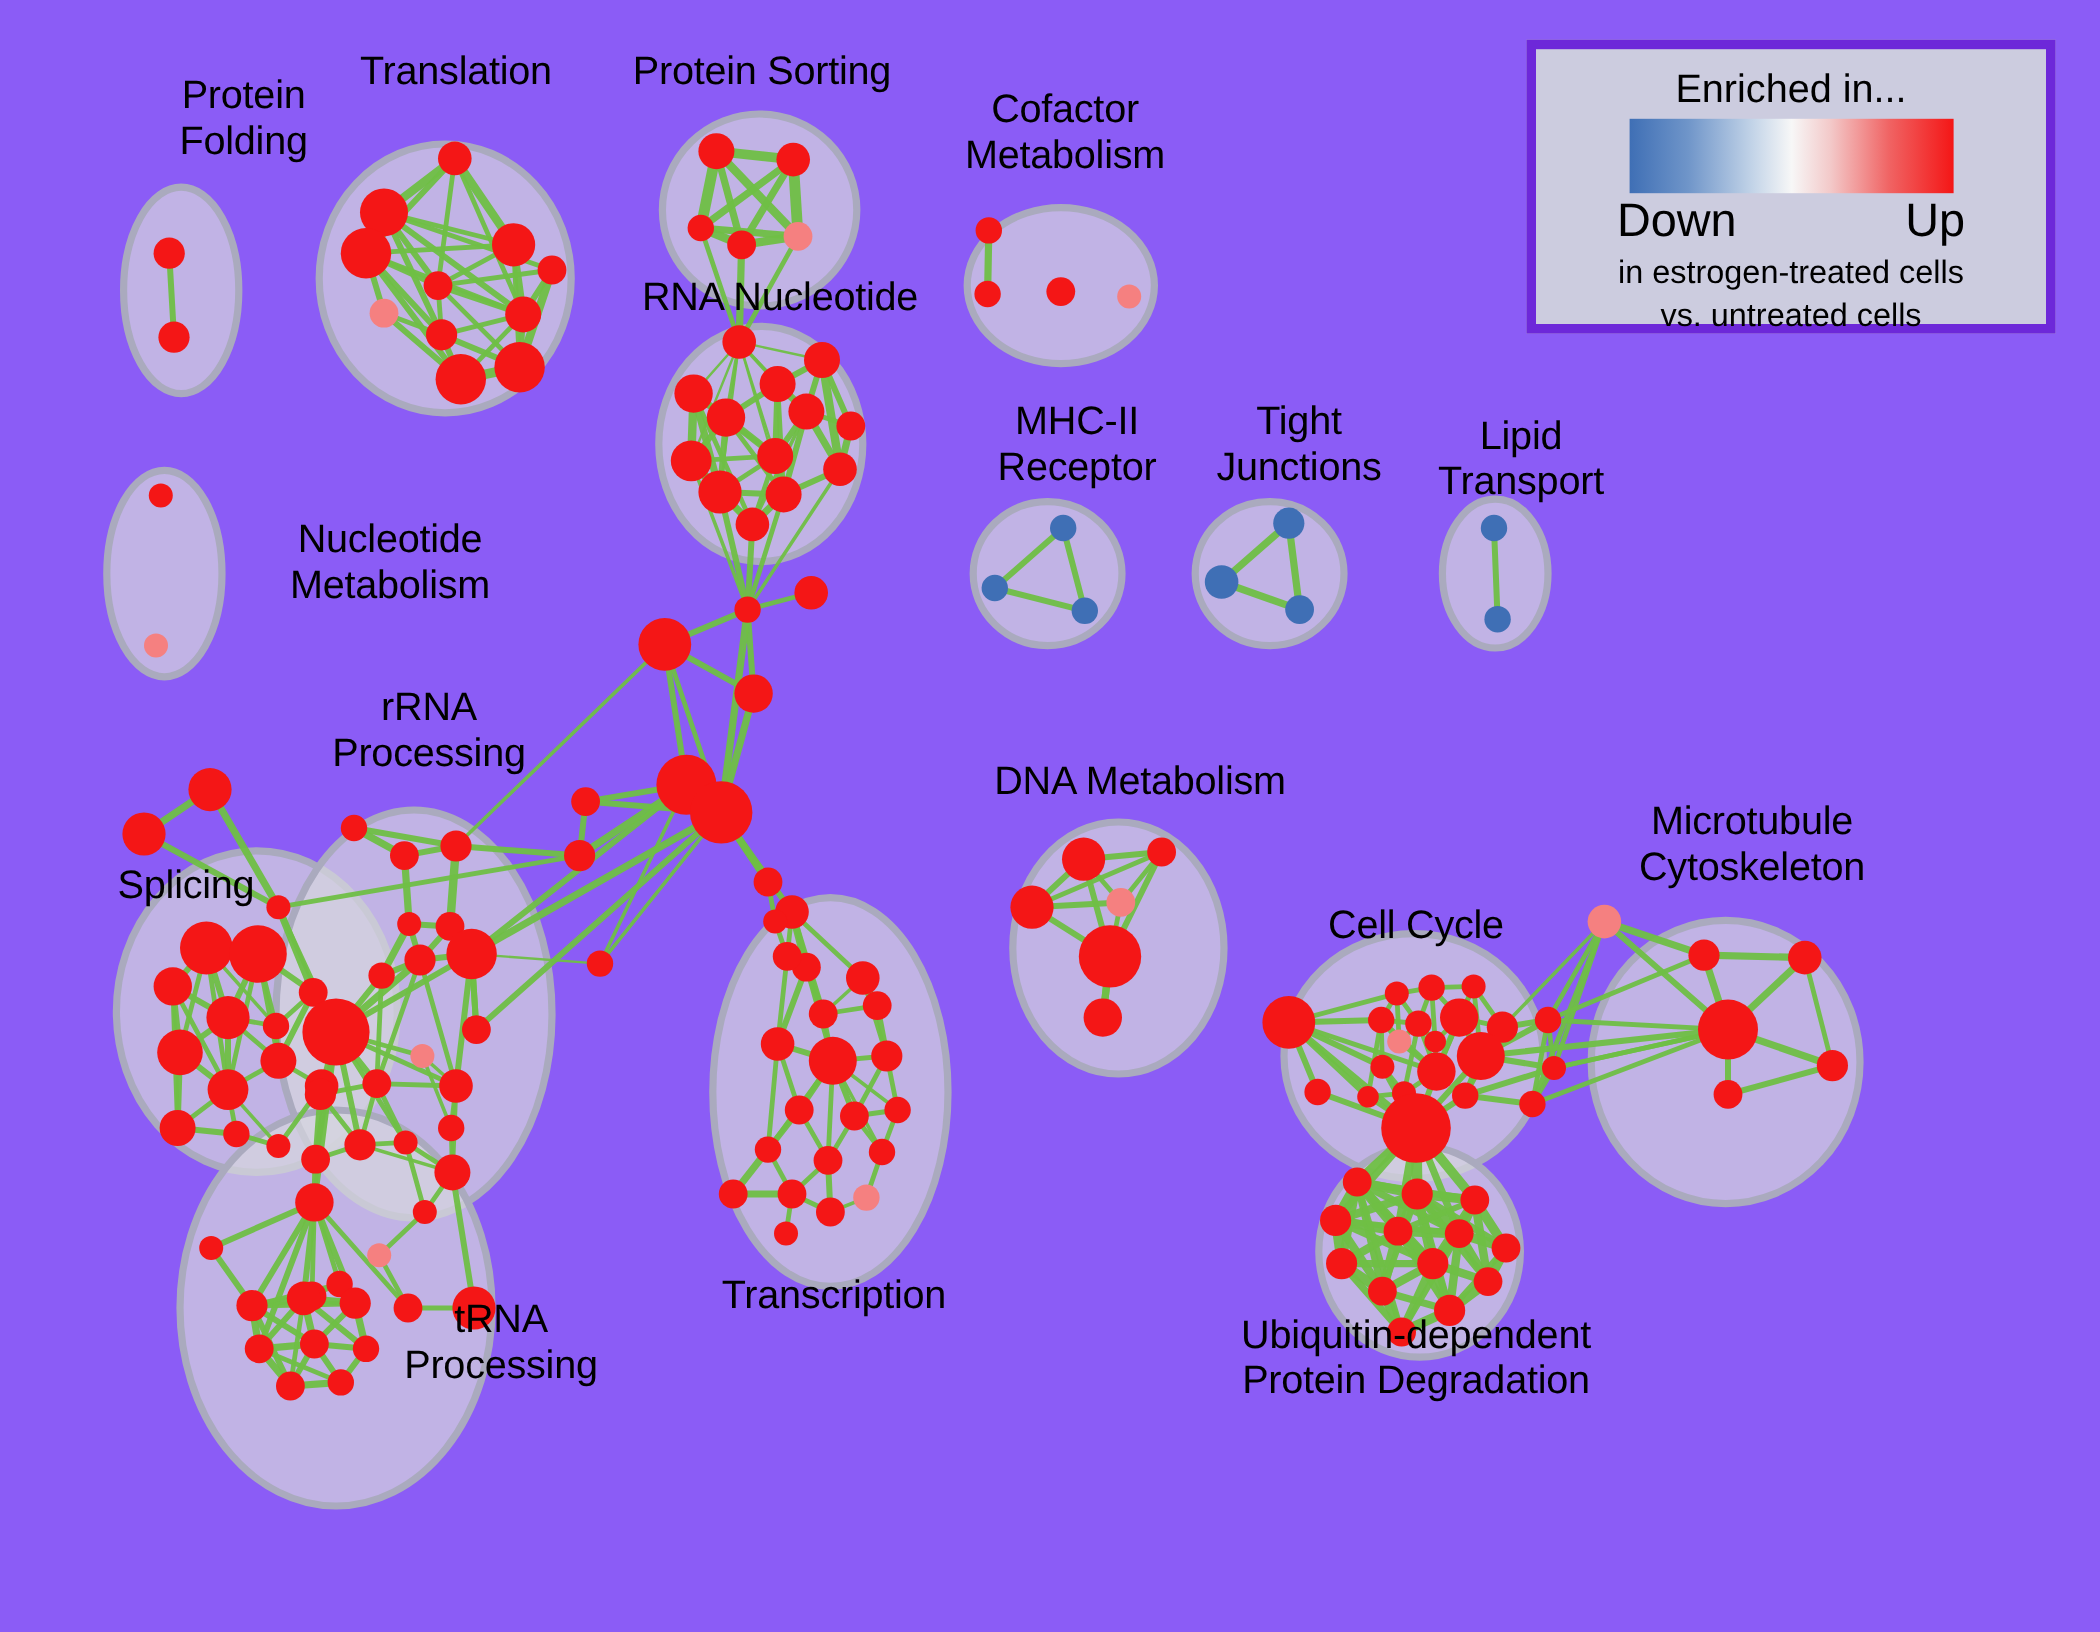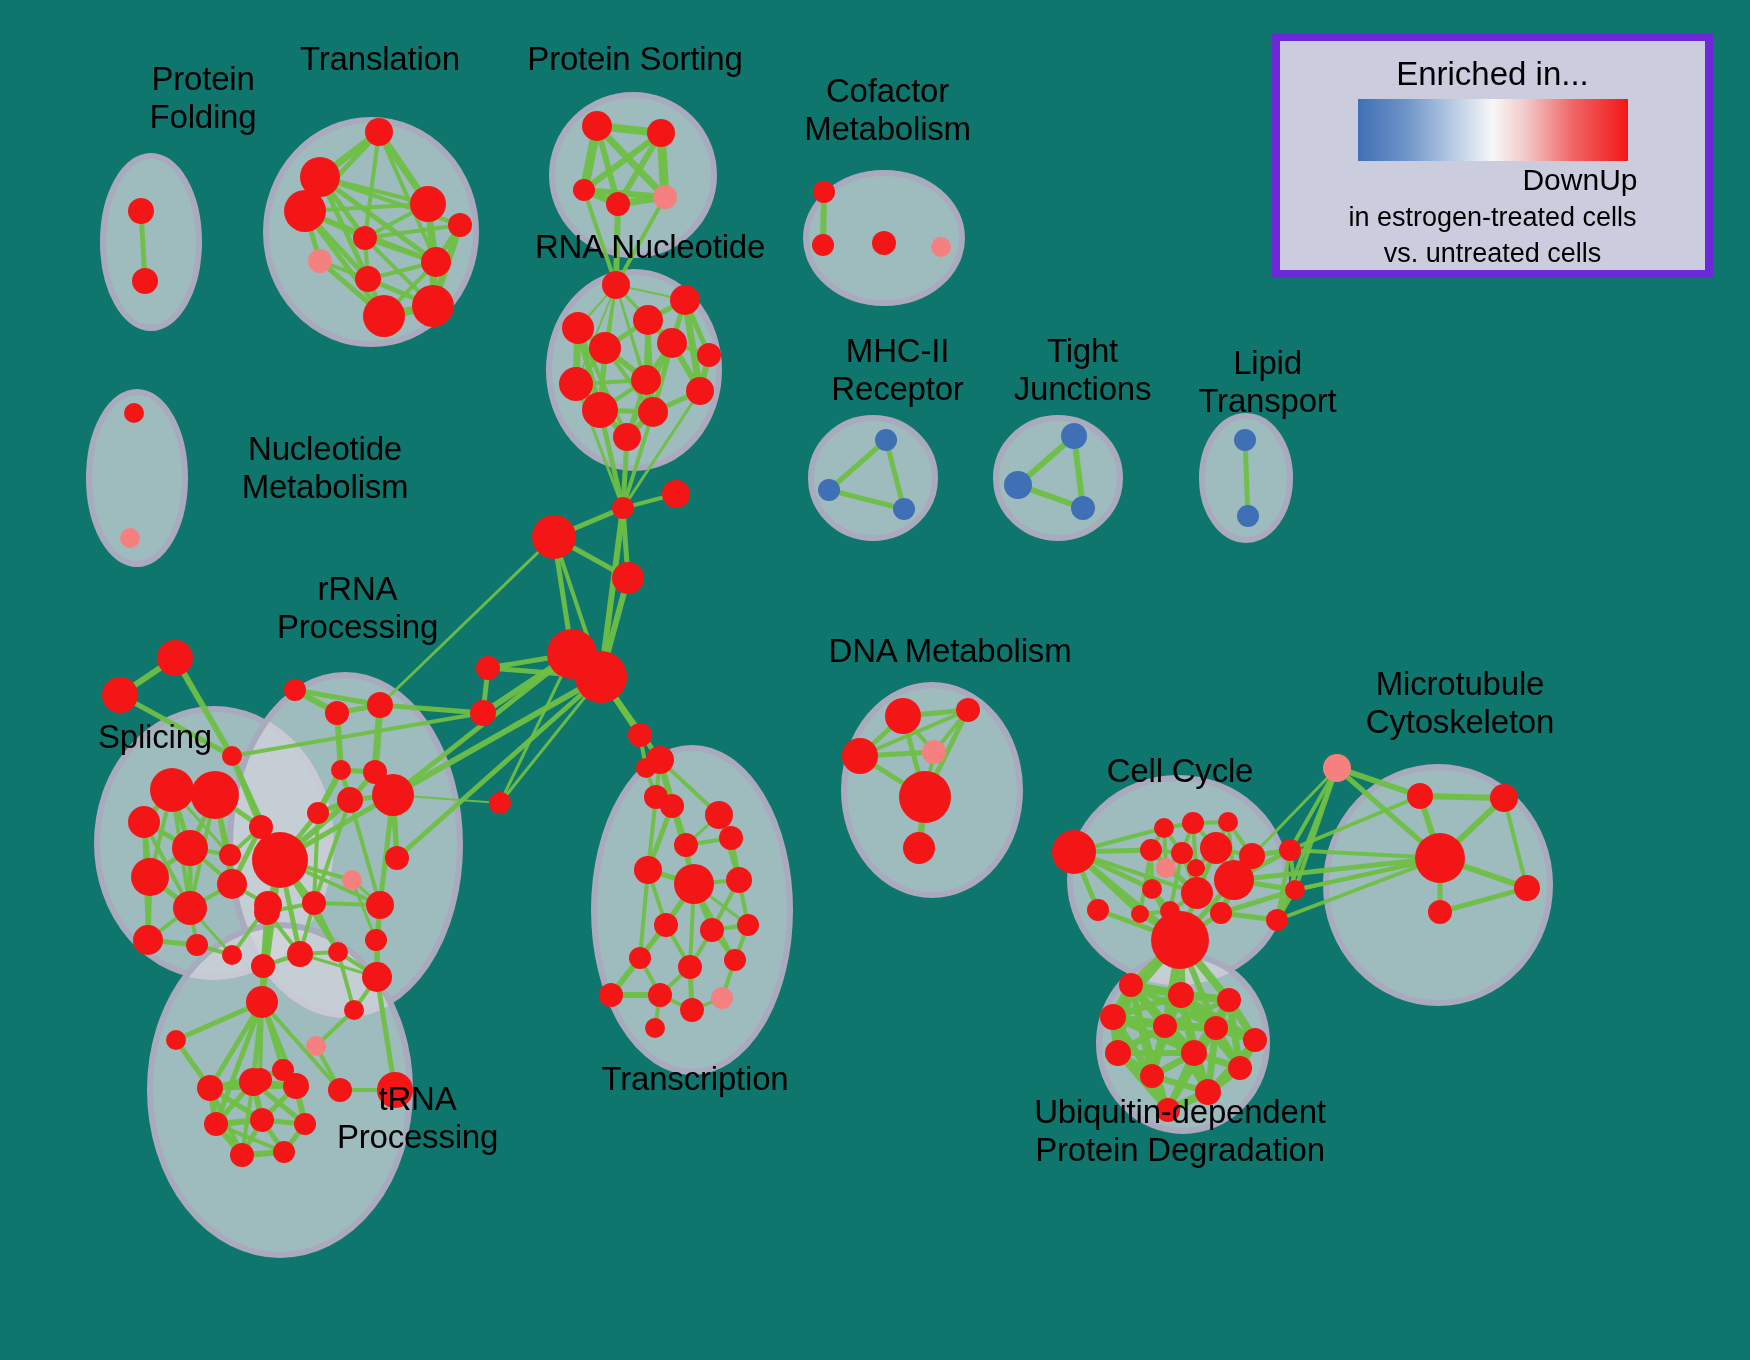--- a/index.html
+++ b/index.html
@@ -5,21 +5,21 @@
   html,body{margin:0;padding:0;}
   body{
     width:1750px;height:1360px;
     background:#ffffff;
     font-family:"Liberation Sans", sans-serif;
     overflow:hidden;
   }
   #canvas{
     position:relative;
     width:1750px;height:1360px;
-    background:#0f766e;
+    background:#8b5cf6;
     overflow:hidden;
   }
   #netsvg{position:absolute;left:0;top:0;width:1750px;height:1360px;}
   .cl-label{
     position:absolute;
     color:#000;
     font-size:33px;
     line-height:38px;
     text-align:center;
     white-space:pre-line;
@@ -37,23 +37,23 @@
   }
   #legend .lg-title{
     font-size:33px;color:#000;margin-top:14px;
     font-family:"Liberation Sans", sans-serif;
   }
   #legend .lg-bar{
     width:270px;height:62px;margin:6px auto 0 auto;
     background:linear-gradient(to right,#3f6fb5 0%,#6f95c9 18%,#c3d4e8 38%,#f7f7f7 50%,#f3c9c9 62%,#f06464 80%,#f41616 100%);
   }
   #legend .lg-row{
-    display:flex;justify-content:flex-end;
+    display:flex;justify-content:space-between;
     width:290px;margin:2px auto 0 auto;
-    font-size:30px;color:#000;
+    font-size:39px;color:#000;
   }
   #legend .lg-sub{
     font-size:27px;color:#000;line-height:32px;margin-top:4px;
     font-family:"Liberation Sans", sans-serif;
   }
 </style>
 </head>
 <body>
 
 <div id="canvas">

